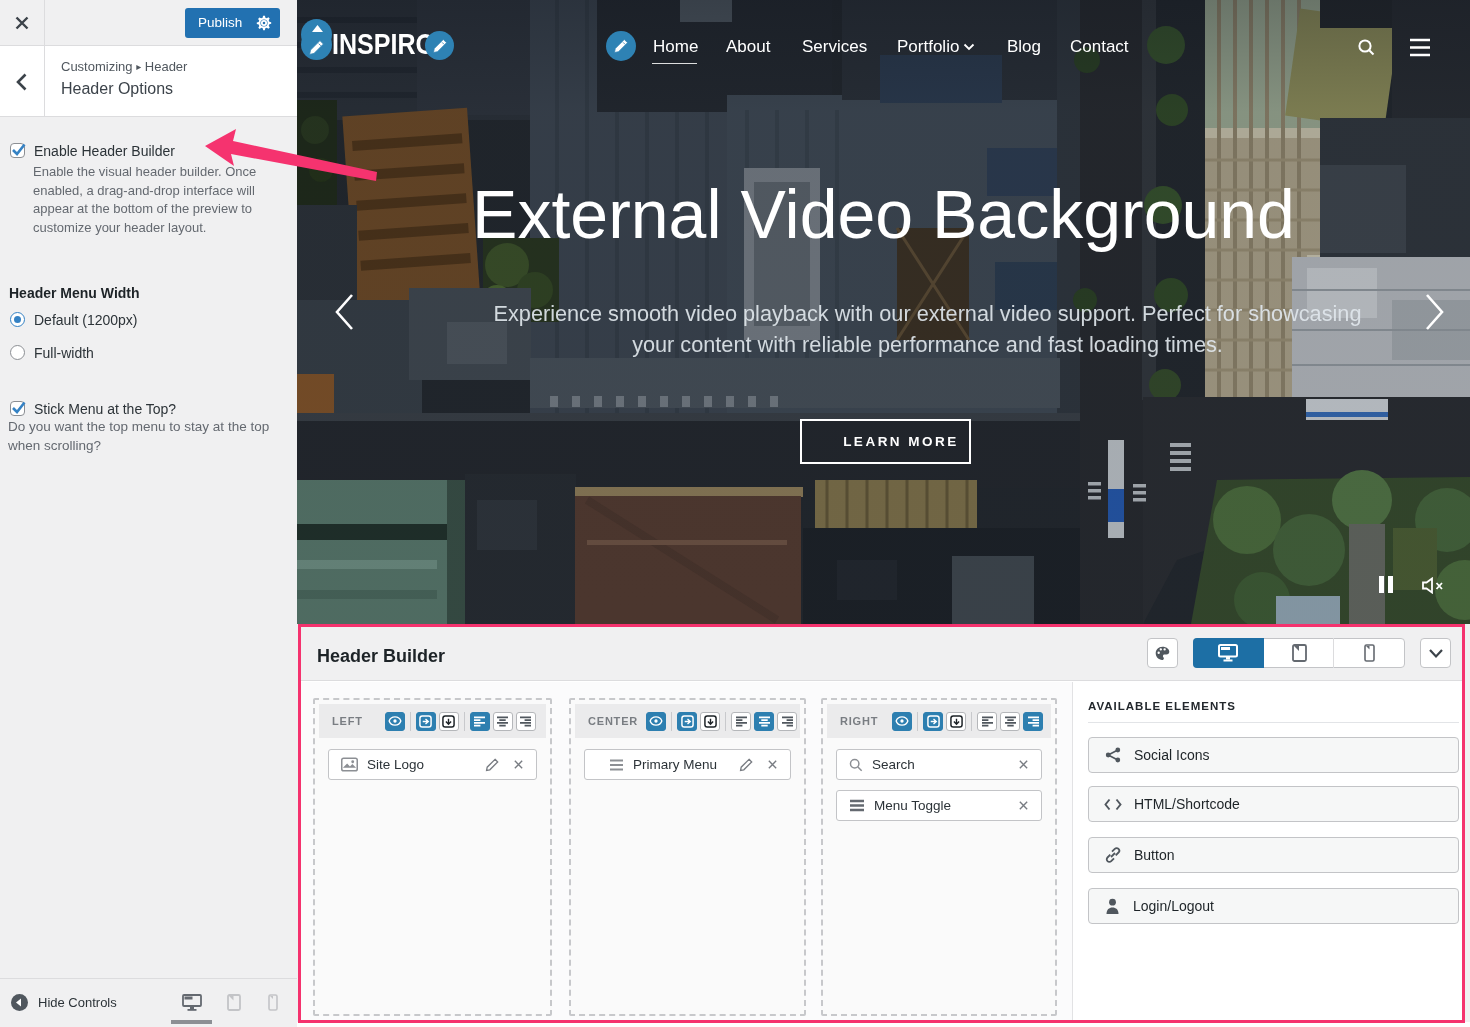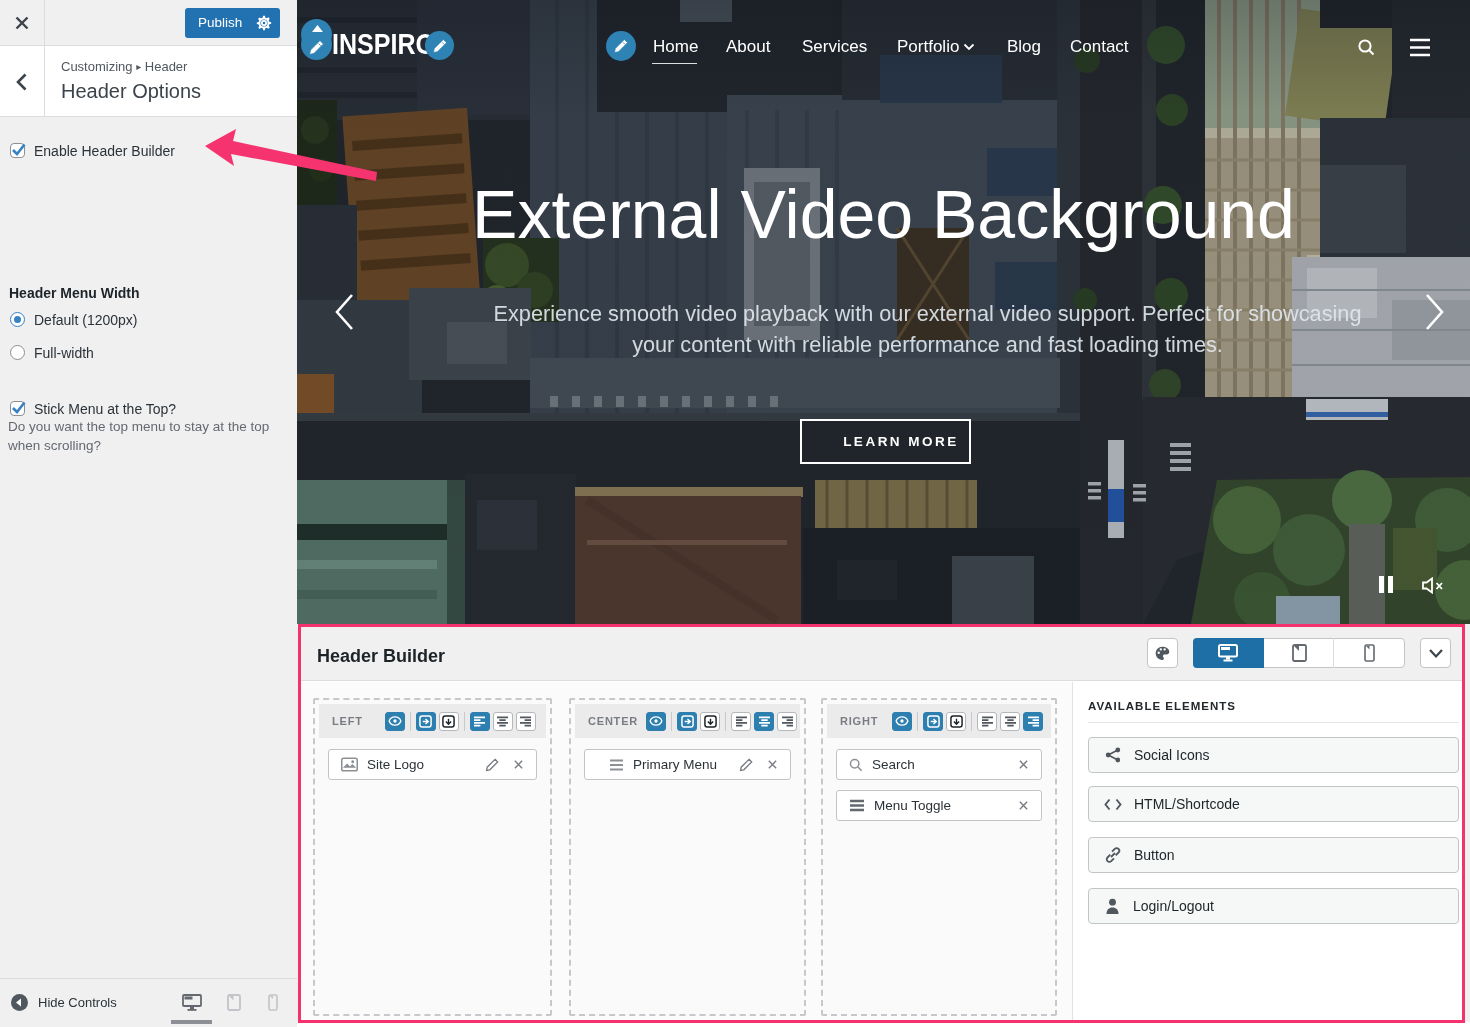--- a/index.html
+++ b/index.html
@@ -41,21 +41,21 @@
 .ael .lbl { font-size:14px; color:#1d2327; margin-left:13px; }
 
 
 #side { position:absolute; left:0; top:0; width:297px; height:1027px; background:#f0f0f1; }
 #side .topbar { position:absolute; left:0; top:0; width:297px; height:46px; background:#f0f0f1; border-bottom:1px solid #dcdcde;padding-left:6px; }
 #side .xcell { position:absolute; left:0; top:0; width:45px; height:45px; border-right:1px solid #dcdcde; }
 #side .pubbtn { position:absolute; left:185px; top:8px; width:95px; height:30px; background:#2271b1; border-radius:3px; color:#fff; }
 #side .head { position:absolute; left:0; top:46px; width:297px; height:71px; background:#fff; border-bottom:1px solid #dcdcde; }
 #side .backcell { position:absolute; left:0; top:0; width:45px; height:71px; border-right:1px solid #dcdcde; }
 #side .crumb { position:absolute; left:61px; top:13px; font-size:13px; color:#50575e; }
-#side .title { position:absolute; left:61px; top:34px; font-size:20px; color:#3c434a; font-weight:400; }
+#side .title { position:absolute; left:61px; top:34px; font-size:16px; color:#3c434a; font-weight:400; }
 .ctl-label { font-size:14px; color:#2c3338; }
 .ctl-desc { font-size:13px; line-height:18.5px; color:#646970; }
 .cbox { position:absolute; width:15px; height:15px; background:#fff; border:1px solid #8c8f94; border-radius:4px; }
 .rad { position:absolute; width:15px; height:15px; background:#fff; border:1px solid #8c8f94; border-radius:50%; }
 #side .botbar { position:absolute; left:0; top:978px; width:297px; height:49px; border-top:1px solid #dcdcde; background:#f0f0f1; }
 </style>
 </head>
 <body>
 
 <div id="scene">
@@ -535,20 +535,21 @@
         </svg>
     </div>
   </div>
 
   <div class="cbox" style="left:10px; top:143px;">
       <svg width="16" height="14" viewBox="0 0 16 14" style="position:absolute;left:0px;top:-1px;">
         <path d="M2 7 L6 11 L13.5 1.5" stroke="#3582c4" stroke-width="2.6" fill="none"></path>
       </svg>
     </div>
   <div class="ctl-label abs" style="left:34px; top:143px;">Enable Header Builder</div>
+  <div class="ctl-desc abs" style="left:33px; top:163px; width:243px;">Enable the visual header builder. Once enabled, a drag-and-drop interface will appear at the bottom of the preview to customize your header layout.</div>
 
   <div class="abs" style="left:9px; top:285px; font-size:14px; font-weight:bold; color:#1d2327;">Header Menu Width</div>
   <div class="rad" style="left:10px; top:312px; border-color:#3582c4;">
       <span style="position:absolute;left:3px;top:3px;width:7px;height:7px;border-radius:50%;background:#3582c4;"></span>
     </div>
   <div class="ctl-label abs" style="left:34px; top:312px;">Default (1200px)</div>
   <div class="rad" style="left:10px; top:345px;"></div>
   <div class="ctl-label abs" style="left:34px; top:345px;">Full-width</div>
 
   <div class="cbox" style="left:10px; top:401px;">

